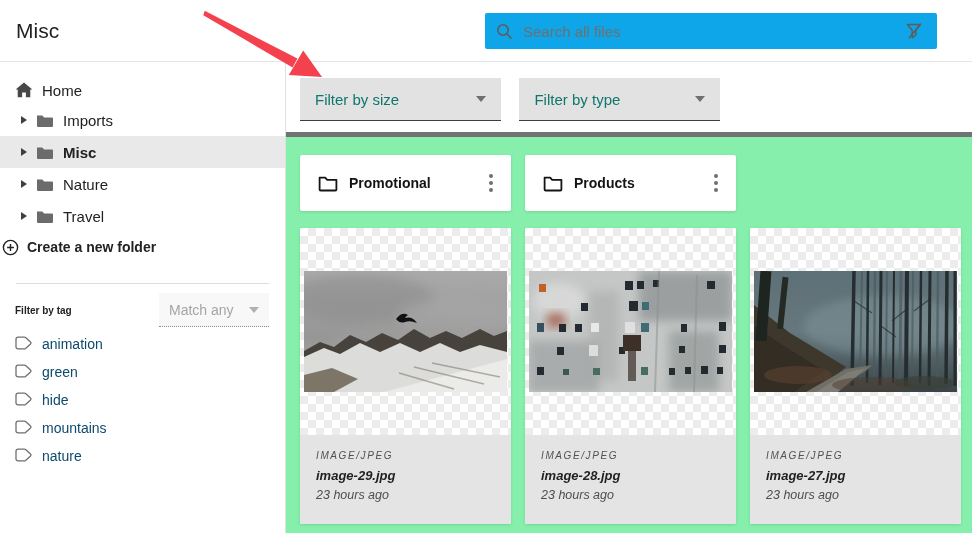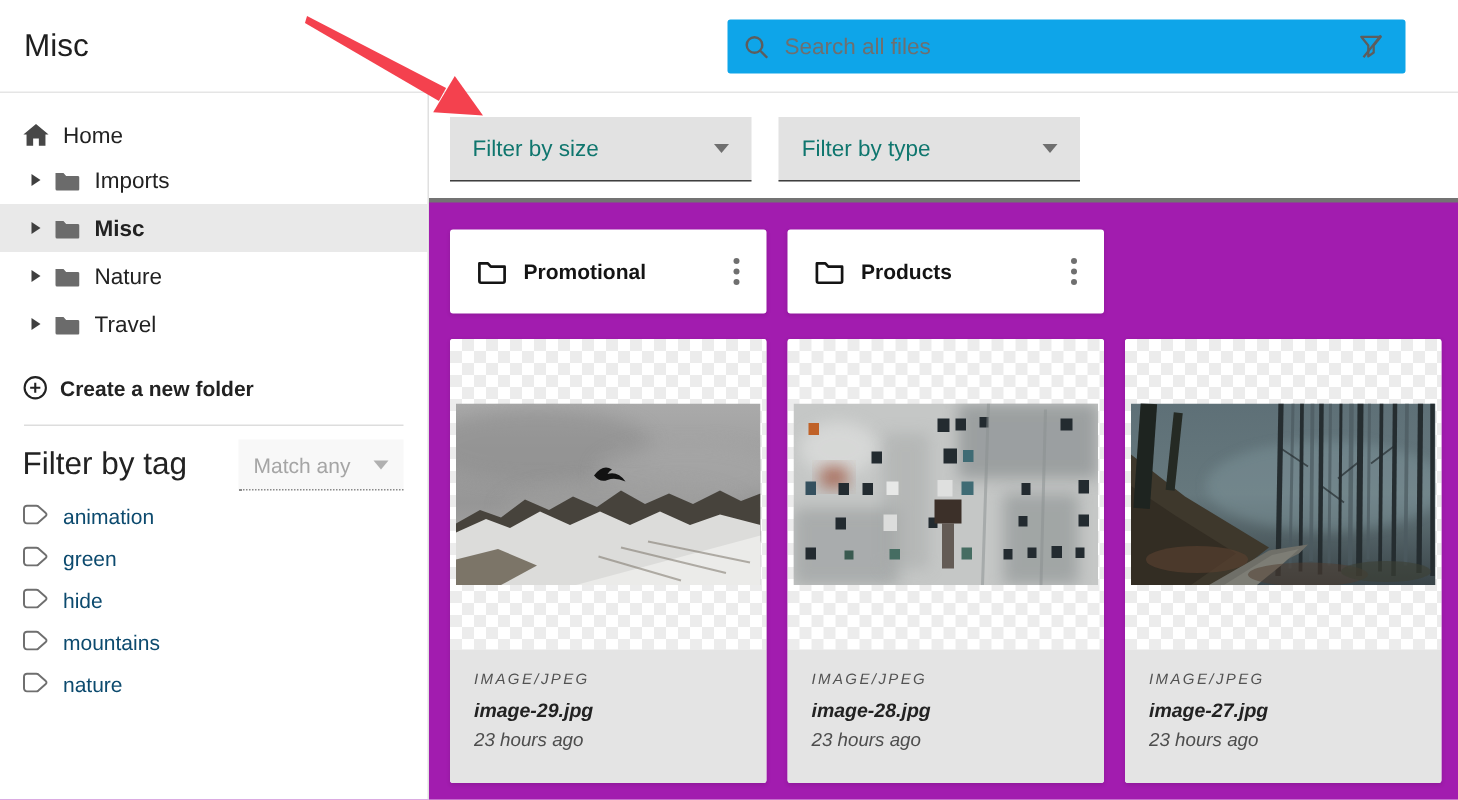--- a/index.html
+++ b/index.html
@@ -28,44 +28,44 @@
   .home-row { margin-top:14px; height:28px; display:flex; align-items:center;
     padding-left:15px; font-size:15px; cursor:pointer; }
   .home-row .label { margin-left:9px; }
   .tree-row { height:32px; display:flex; align-items:center; padding-left:21px;
     font-size:15px; cursor:pointer; }
   .tree-row.selected { background:#e9e9e9; font-weight:bold; }
   .caret-right { width:0; height:0; border-top:4px solid transparent;
     border-bottom:4px solid transparent; border-left:6px solid #3f3f3f; flex:none; }
   .tree-row .foldericon { margin-left:9px; flex:none; }
   .tree-row .label { margin-left:10px; }
-  .create-row { margin-top:7px; height:28px; display:flex; align-items:flex-end;
-    padding-left:15px; font-size:14px; font-weight:bold; cursor:pointer; }
+  .create-row { margin-top:7px; height:28px; display:flex; align-items:flex-start;
+    padding-left:2px; font-size:14px; font-weight:bold; cursor:pointer; }
   .create-row .label { margin-left:8px; }
   .side-divider { border-top:1px solid #ddd; margin:16px 16px 0 16px; }
   .tagfilter-row { margin-top:9px; height:34px; display:flex; align-items:center;
     justify-content:space-between; padding:0 16px 0 15px; }
-  .tagfilter-row .heading { font-size:21px; color:#222; }
+  .tagfilter-row .heading { font-size:10px; color:#222;font-weight:bold; }
   .match-select { width:110px; height:34px; background:#f8f8f8;
     border:none; border-bottom:1px dotted #8a8a8a; display:flex; align-items:center;
     justify-content:space-between; padding:0 10px; font-size:14px; color:#a5a5a5; cursor:pointer; }
   .caret-down { width:0; height:0; border-left:5px solid transparent;
     border-right:5px solid transparent; border-top:6px solid #6f6f6f; flex:none; }
   .match-select .caret-down { border-top-color:#b0b0b0; }
   .tags { margin-top:9px; }
   .tag-row { height:28px; display:flex; align-items:flex-start; padding-left:15px;
     font-size:14px; color:#0c4a6e; cursor:pointer; }
   .tag-row .label { margin-left:9px; }
   
   .filterbar { height:70px; background:#fff; padding:16px 0 0 14px; white-space:nowrap; }
   .dropdown { display:inline-flex; width:201px; height:43px; background:#e2e2e2;
     border:none; border-bottom:1px solid #3f3f3f; align-items:center; justify-content:space-between;
     padding:0 15px; font-size:15px; color:#0f766e; margin-right:14px; cursor:pointer; font-family:inherit; }
   
-  .content { flex:1; background:#a21caf; border-top:3px solid #737373; padding:18px 0 0 14px; overflow:hidden; }
+  .content { flex:1; background:#86efac; border-top:5px solid #737373; padding:18px 0 0 14px; overflow:hidden; }
   .row { display:flex; gap:14px; }
   .folder-card { width:211px; height:56px; background:#fff; border-radius:2px;
     box-shadow:0 1px 3px rgba(0,0,0,.12); display:flex; align-items:center;
     padding:0 10px 0 18px; cursor:pointer; flex:none; }
   .folder-card .name { font-size:14px; font-weight:bold; margin-left:11px; color:#141414; }
   .kebab { margin-left:auto; background:none; border:none; cursor:pointer;
     display:flex; flex-direction:column; gap:3px; padding:6px 8px; }
   .kebab i { width:4px; height:4px; border-radius:50%; background:#6f6f6f; display:block; }
   .assets { margin-top:17px; }
   .asset-card { width:211px; background:#fff; border-radius:2px; overflow:hidden;

